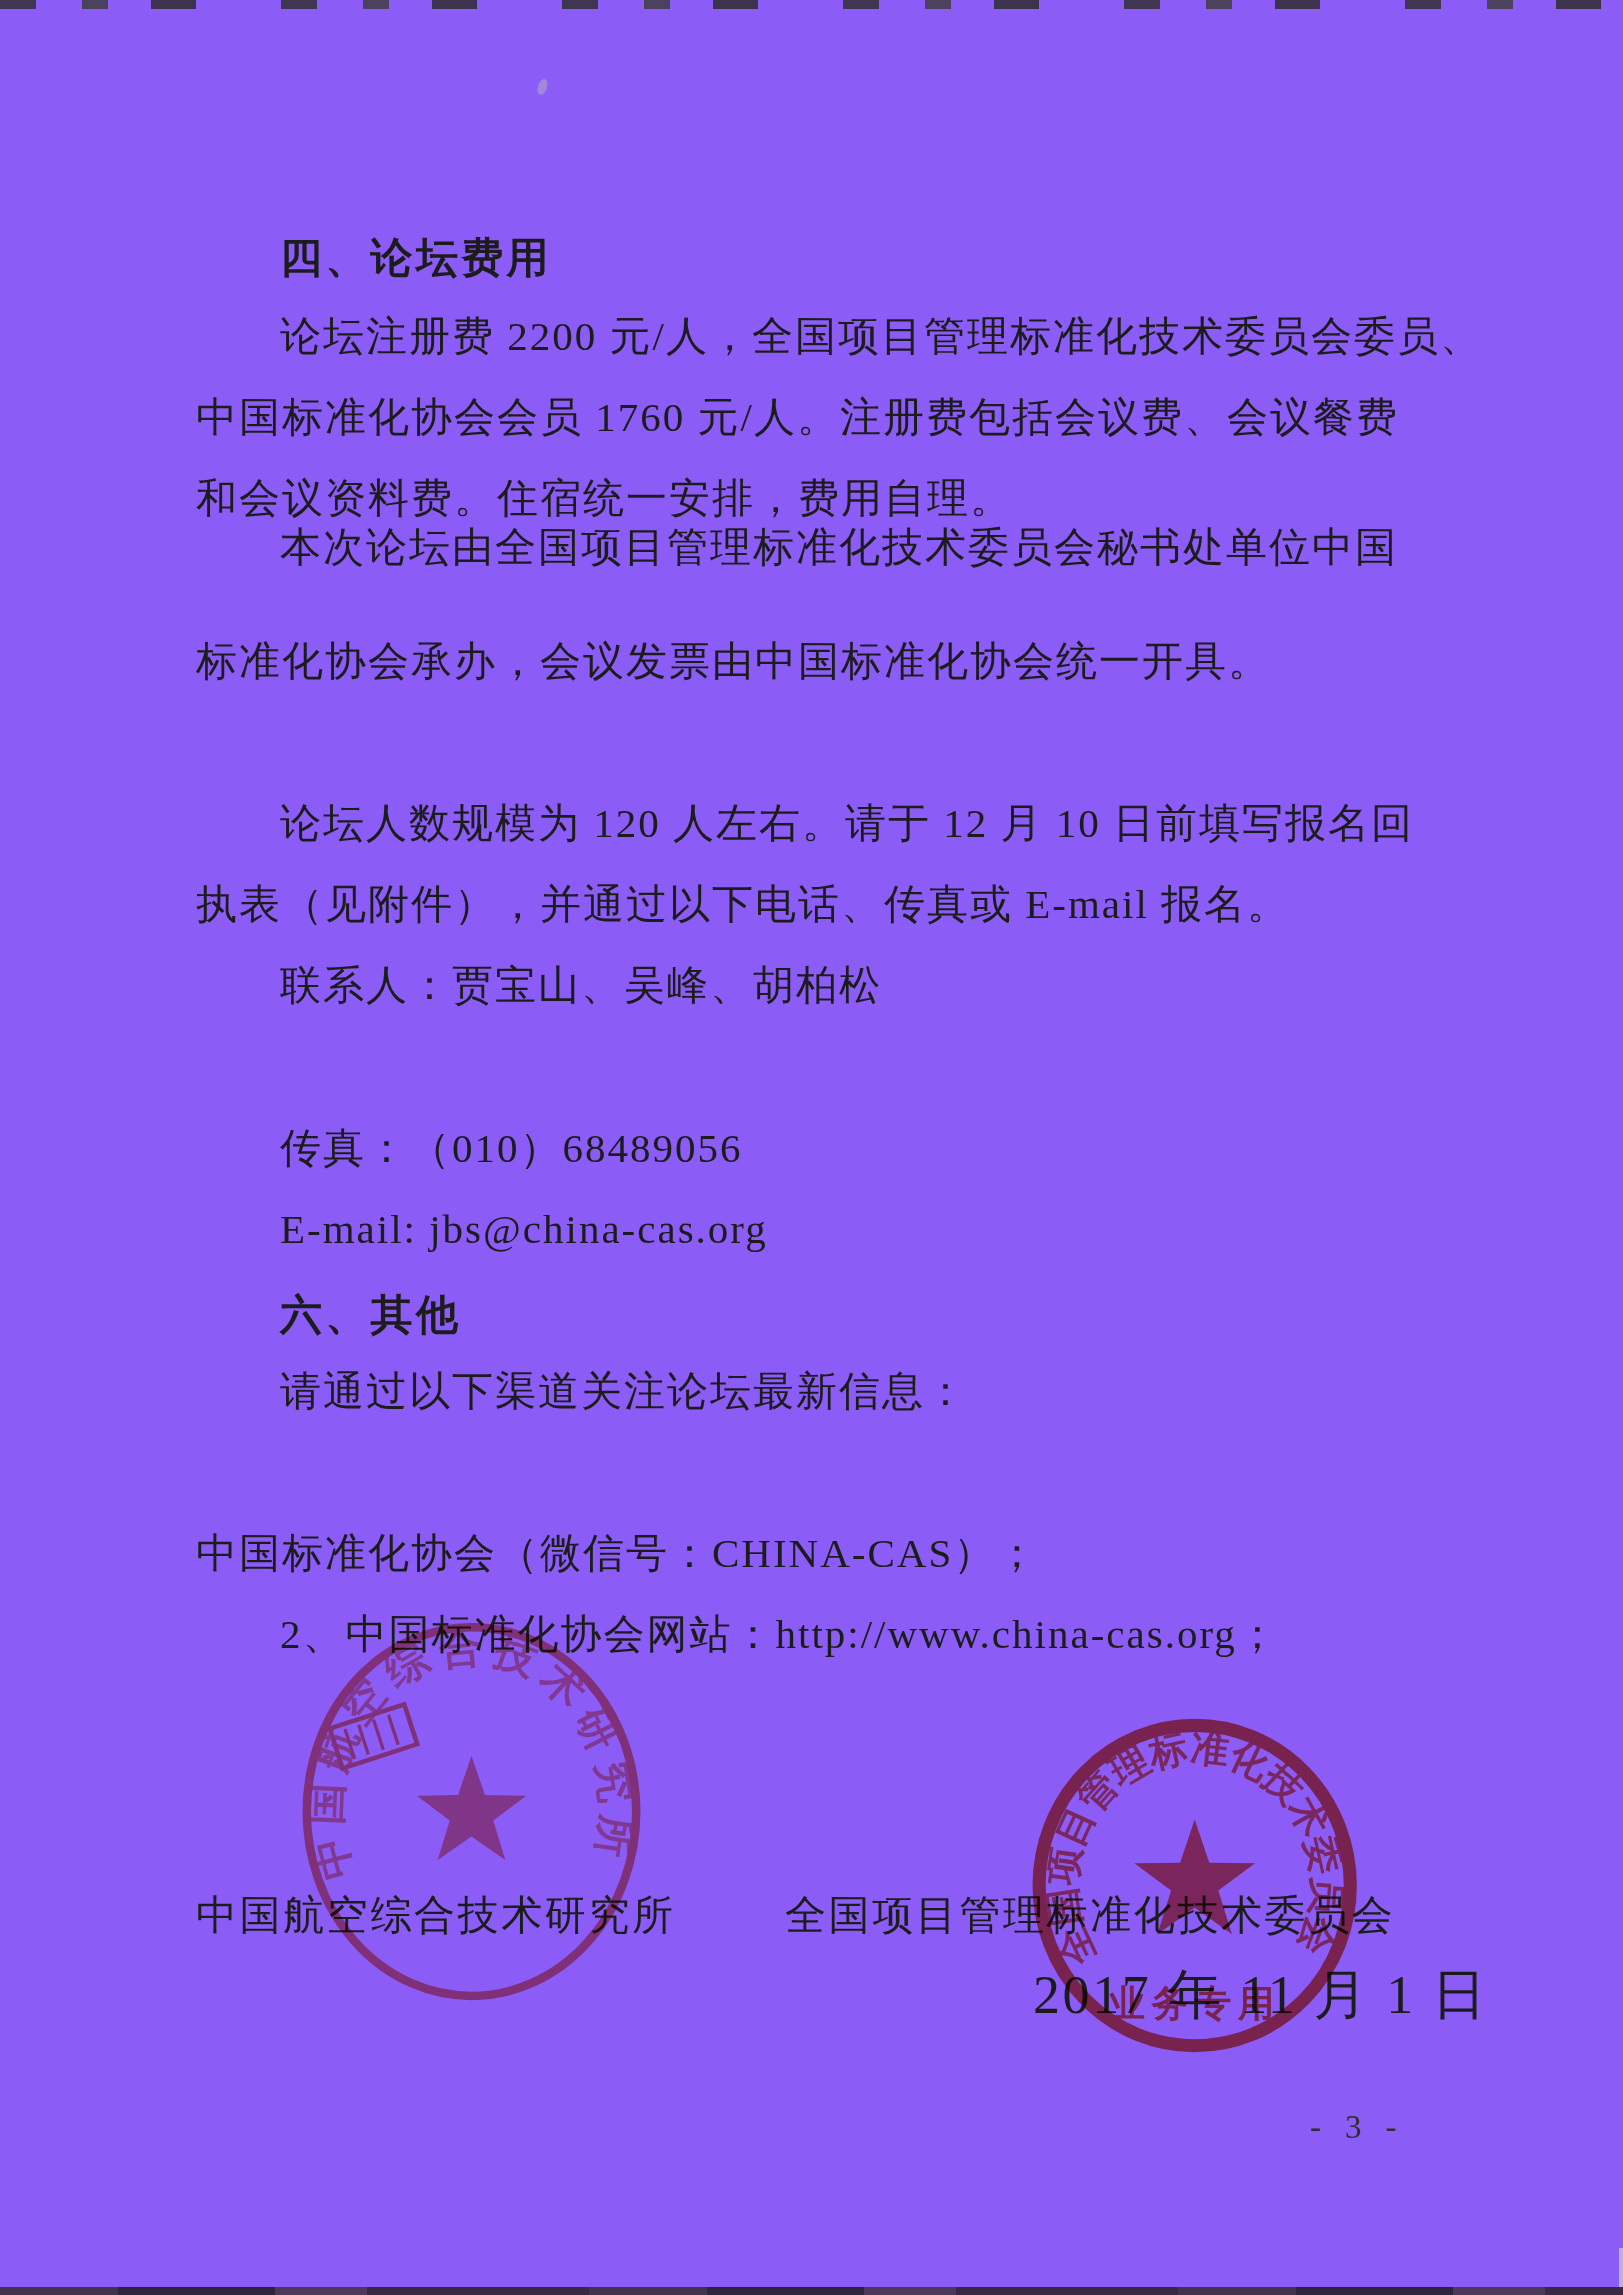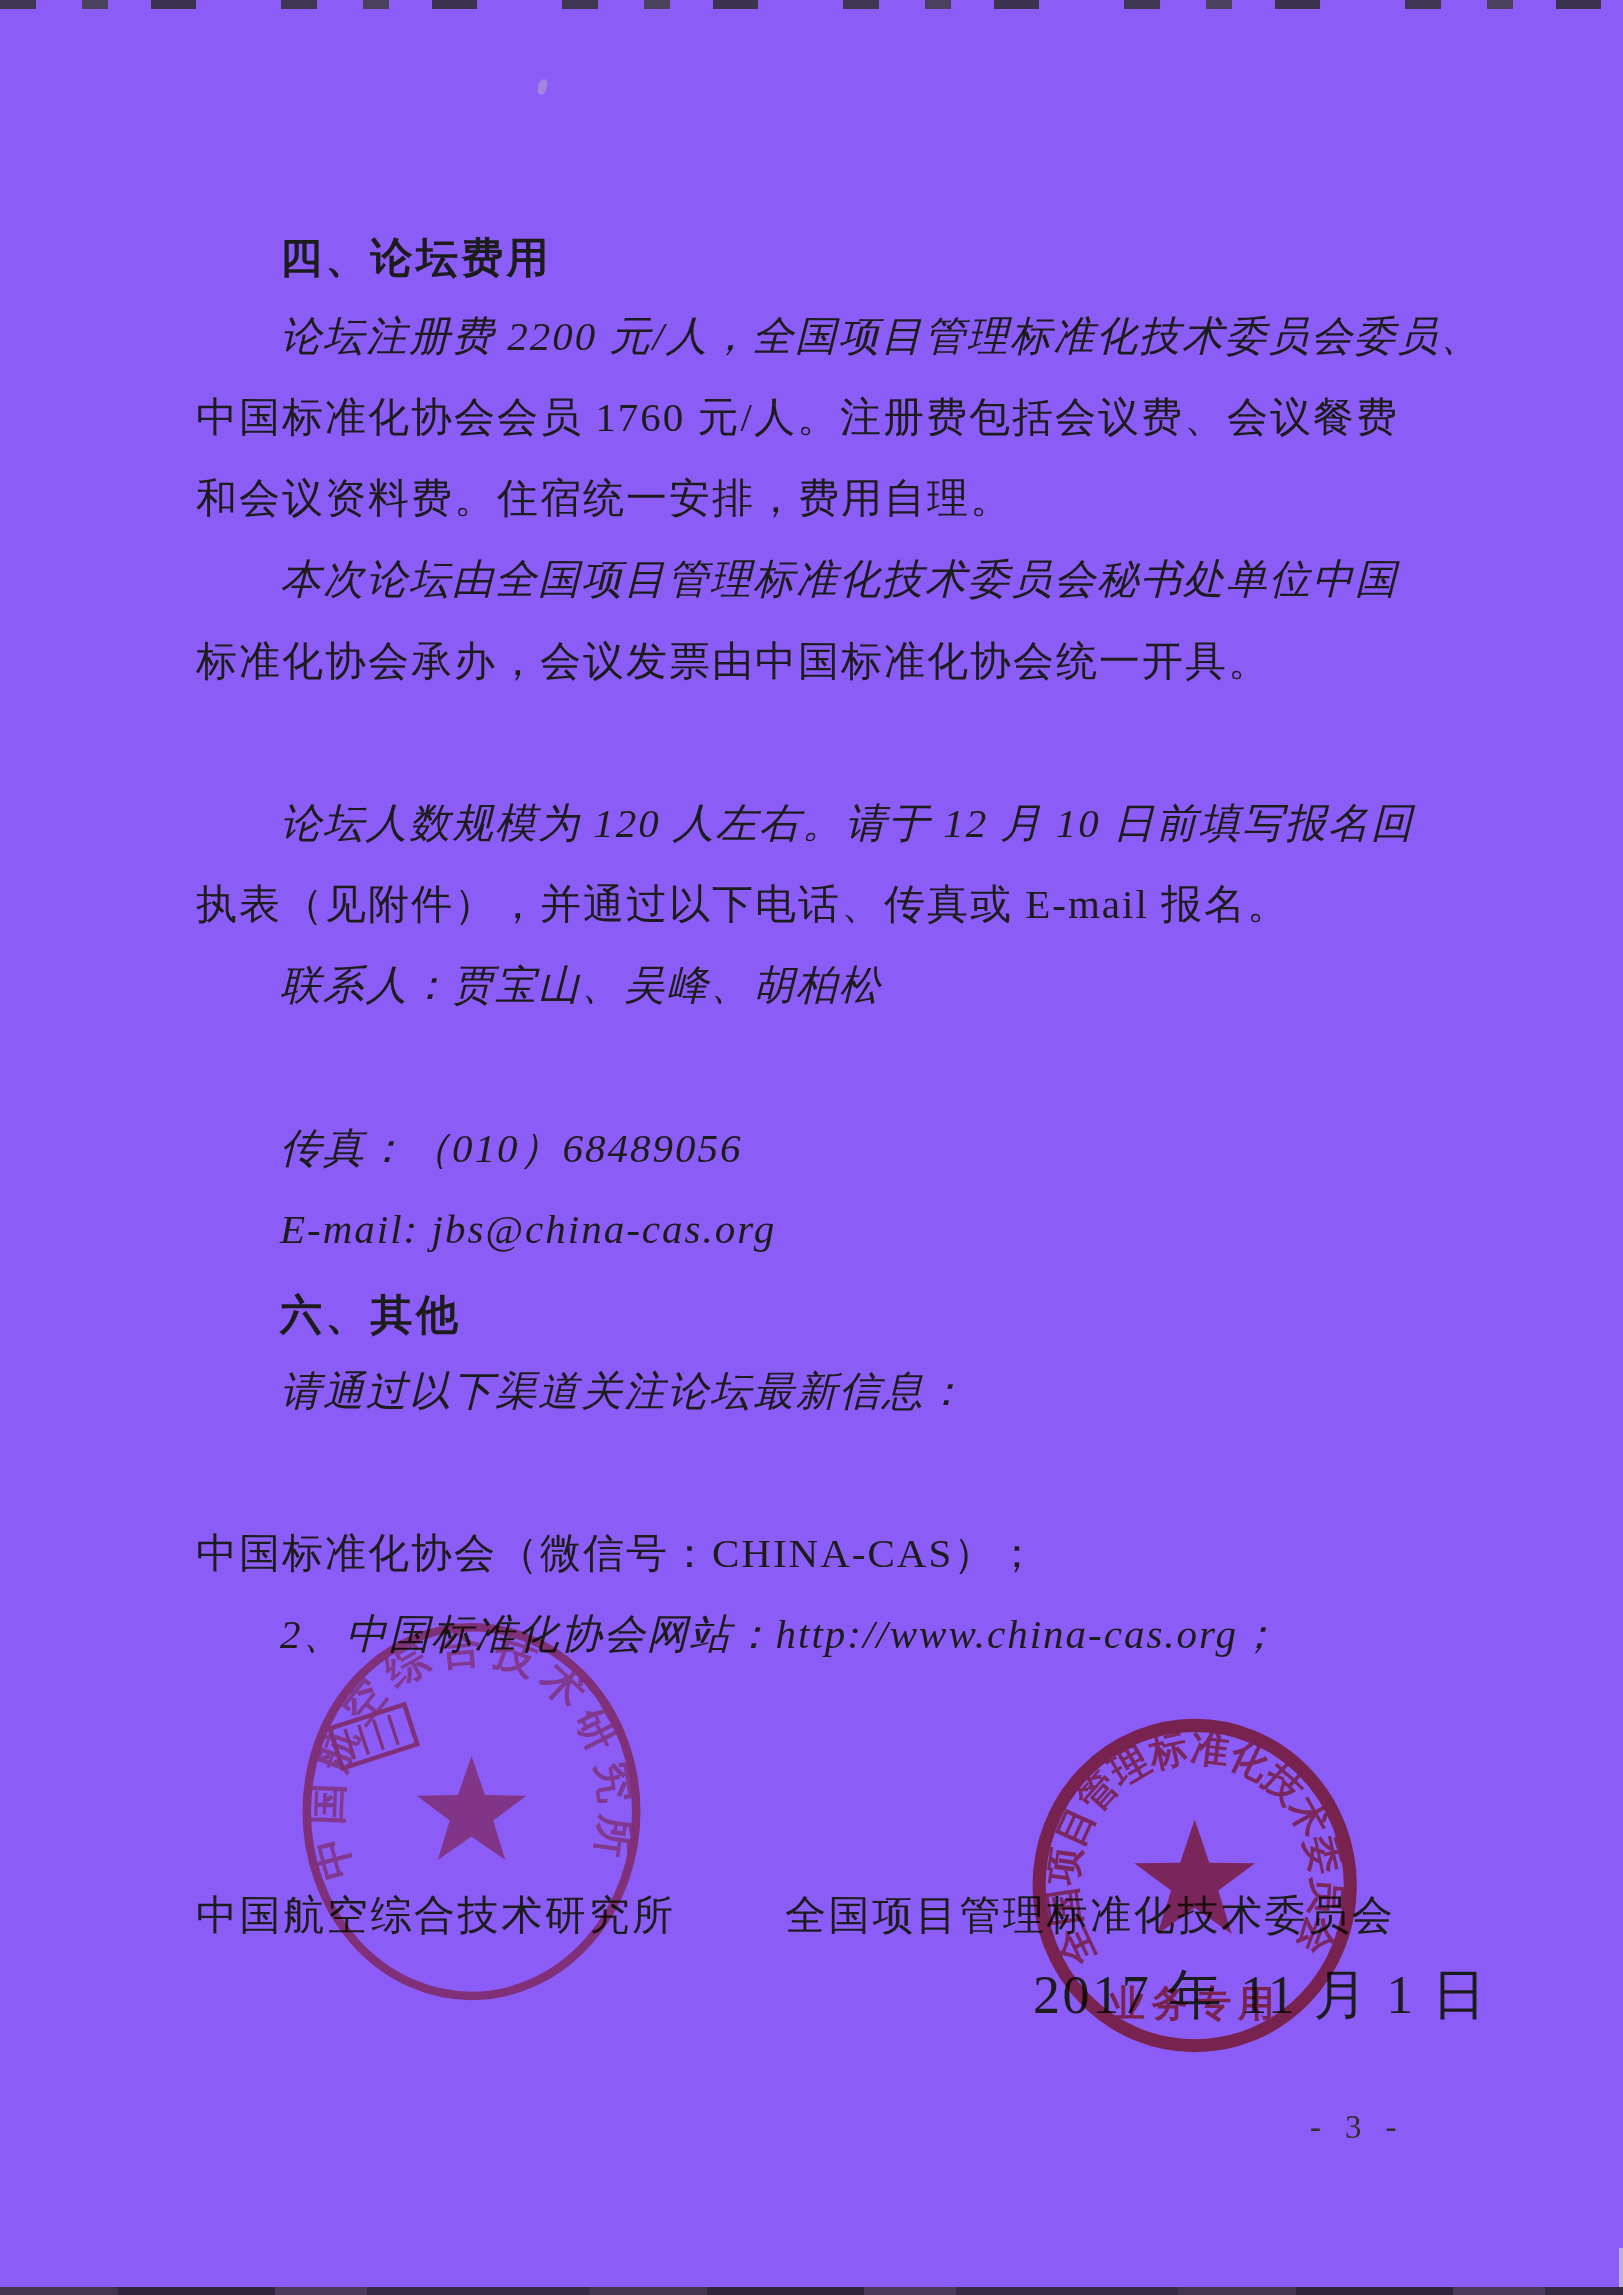--- a/index.html
+++ b/index.html
@@ -9,21 +9,21 @@
     background:#8b5cf6;
     overflow:hidden;
     font-family:"Liberation Serif","DejaVu Serif",serif;
     color:#1c1c1c;
   }
   .line{
     position:absolute;left:196px;
     font-size:41px;line-height:1.15;
     letter-spacing:2px;white-space:nowrap;
   }
-  .ind{left:280px;font-style:italic;}
+  .ind{left:280px;}
   .heading{
     position:absolute;left:280px;
     font-size:42px;font-weight:700;
     font-family:"DejaVu Sans","Liberation Sans",sans-serif;
     letter-spacing:3.3px;white-space:nowrap;
   }
   .footer-org{
     position:absolute;top:1888px;
     font-size:41px;letter-spacing:2.6px;white-space:nowrap;
   }
@@ -71,21 +71,21 @@
 
 <div class="page">
 
   <div class="edge edge-top"></div>
   <div class="speck"></div>
 
   <div class="heading" style="top:230px">四、论坛费用</div>
   <div class="line ind" style="top:313px">论坛注册费 2200 元/人，全国项目管理标准化技术委员会委员、</div>
   <div class="line" style="top:394px">中国标准化协会会员 1760 元/人。注册费包括会议费、会议餐费</div>
   <div class="line" style="top:475px">和会议资料费。住宿统一安排，费用自理。</div>
-  <div class="line ind" style="top:556px">本次论坛由全国项目管理标准化技术委员会秘书处单位中国</div>
+  <div class="line ind" style="top:524px">本次论坛由全国项目管理标准化技术委员会秘书处单位中国</div>
   <div class="line" style="top:638px">标准化协会承办，会议发票由中国标准化协会统一开具。</div>
 
   <div class="line ind" style="top:800px">论坛人数规模为 120 人左右。请于 12 月 10 日前填写报名回</div>
   <div class="line" style="top:881px">执表（见附件），并通过以下电话、传真或 E-mail 报名。</div>
   <div class="line ind" style="top:962px">联系人：贾宝山、吴峰、胡柏松</div>
   <div class="line ind" style="top:1125px">传真：（010）68489056</div>
   <div class="line ind" style="top:1206px">E-mail: jbs@china-cas.org</div>
 
   <div class="heading" style="top:1287px">六、其他</div>
   <div class="line ind" style="top:1368px">请通过以下渠道关注论坛最新信息：</div>

